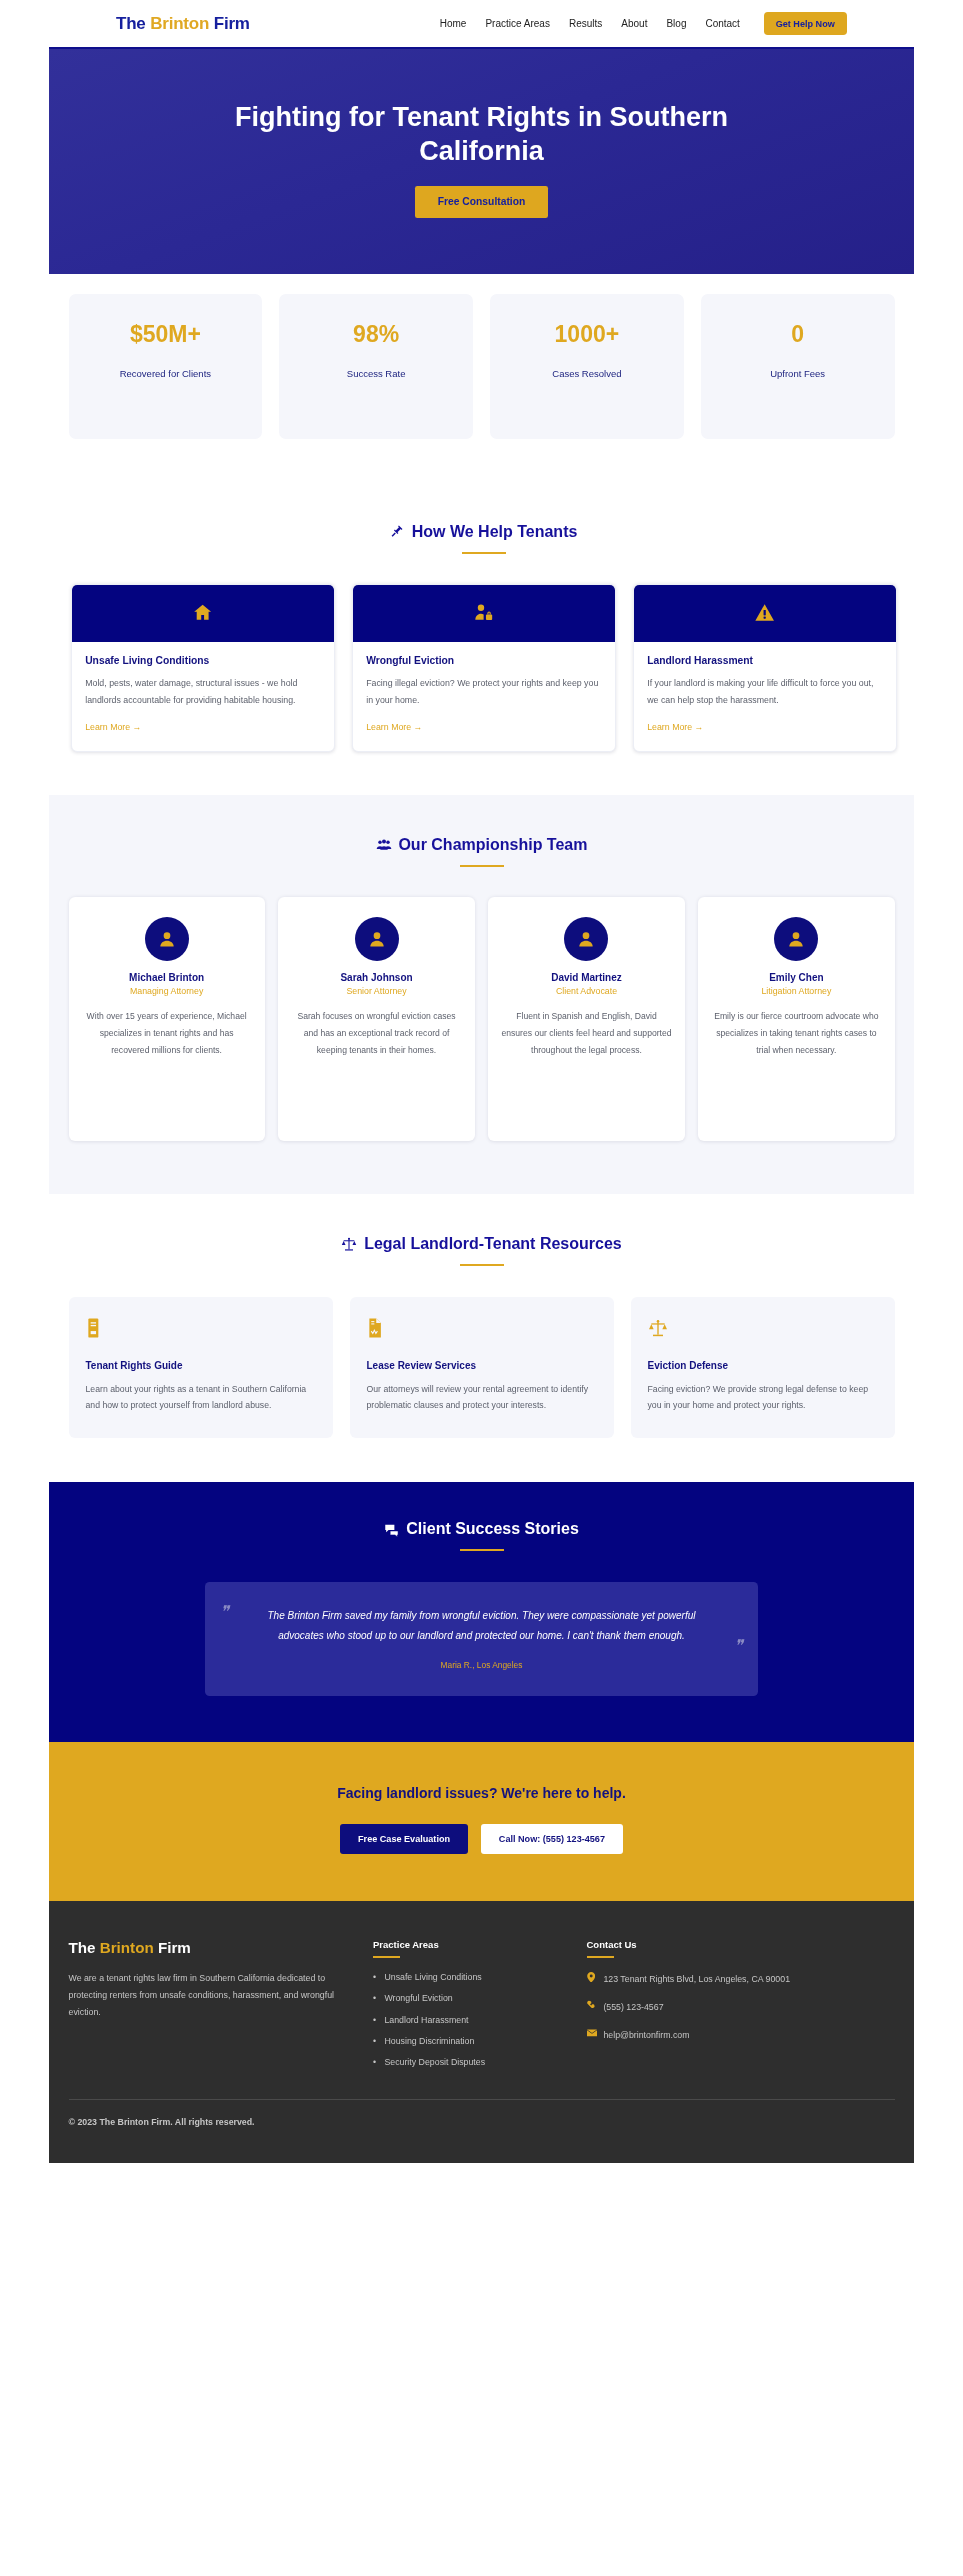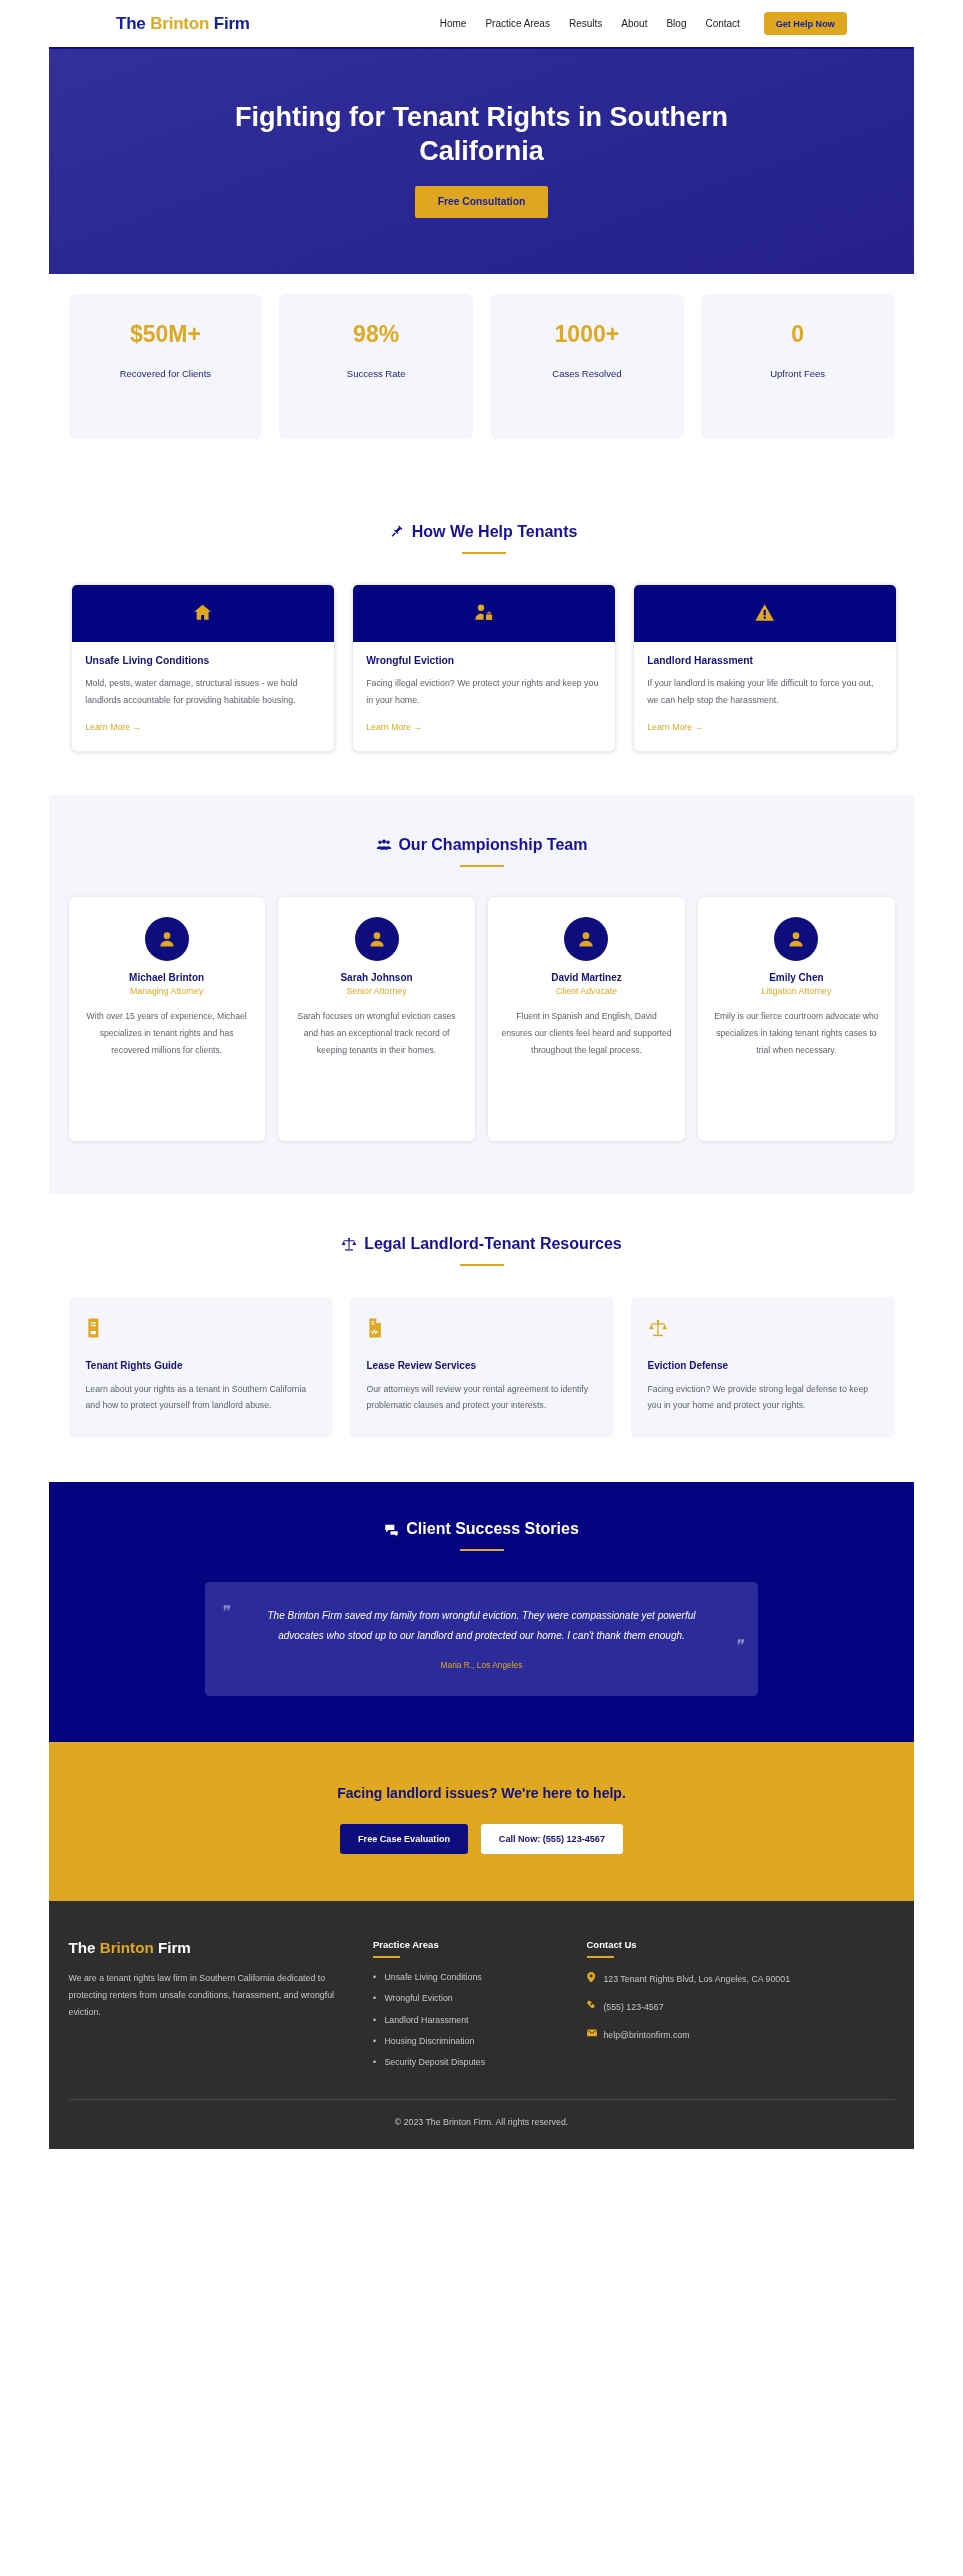--- a/index.html
+++ b/index.html
@@ -355,24 +355,25 @@
     gap: 6.9px;
     margin-bottom: 12.2px;
     font-size: 8.8px;
     line-height: 1.75;
     color: #c6c6c6;
   }
   .contact-row .cico { color: #dfa820; flex-shrink: 0; width: 10px; }
   .footer-bottom {
     margin-top: 20px;
     border-top: 0.8px solid #4a4a4a;
-    padding: 17px 0 22px 0;
-    text-align: center;
+    padding: 17px 0 36px 0;
+    text-align: left;
     font-size: 8.8px;
     color: #c6c6c6;
+    font-weight: bold;
   }
 </style>
 </head>
 <body>
 
 <div class="wrap">
 
   <header class="site-header">
     <div class="logo">
       <span>The </span><span class="gold">Brinton</span><span> Firm</span>

